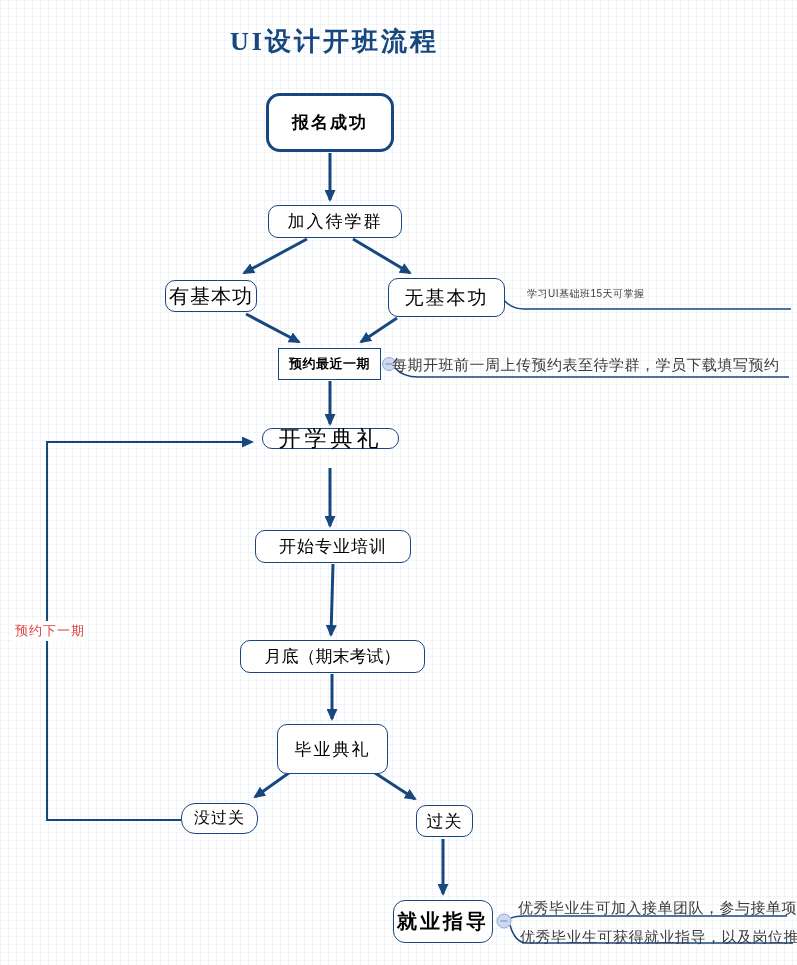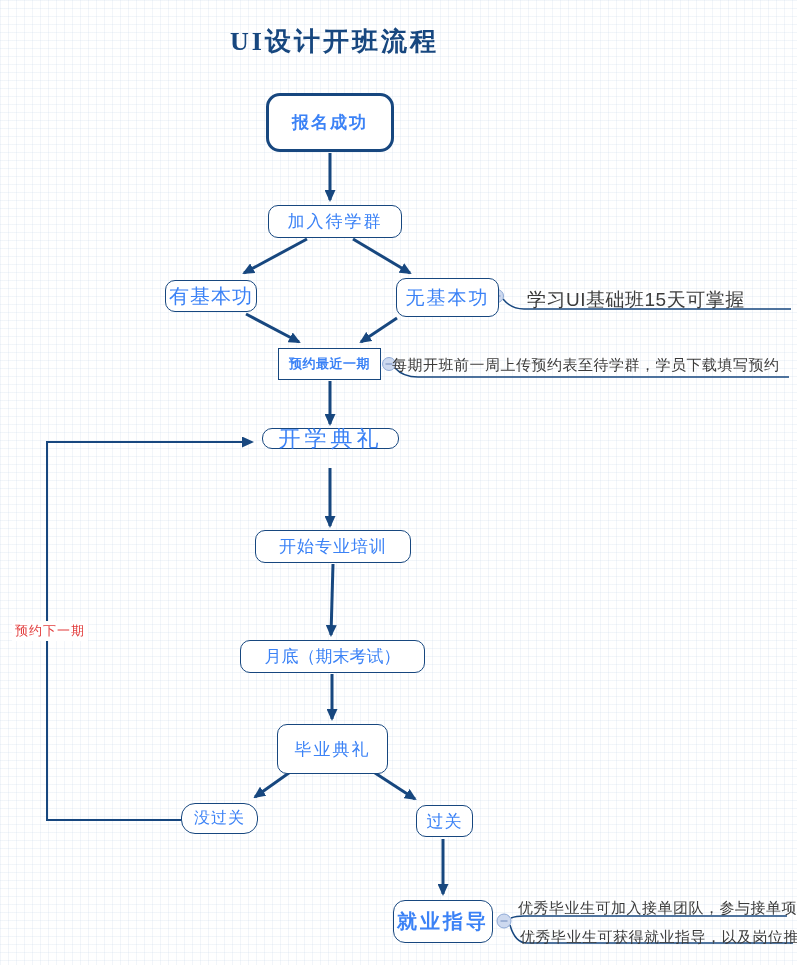--- a/index.html
+++ b/index.html
@@ -16,33 +16,33 @@
     font-family:"Liberation Sans", sans-serif;
   }
   svg.links{position:absolute;left:0;top:0;z-index:1;}
   .node{
     position:absolute;z-index:2;
     box-sizing:border-box;
     display:flex;align-items:center;justify-content:center;
     background:#ffffff;
     border:1.5px solid #17477f;
     border-radius:10px;
-    color:#3b82f6;
+    color:#000000;
     font-family:"Liberation Serif", serif;
     white-space:nowrap;
   }
   .node-signup{
     left:266px;top:93px;width:128px;height:59px;
     border-width:3px;border-radius:14px;
     font-family:"Liberation Sans", sans-serif;
     font-weight:bold;font-size:17px;letter-spacing:2px;
   }
   .node-join{left:268px;top:205px;width:134px;height:33px;font-size:17px;letter-spacing:2px;}
   .node-hasbasics{left:165px;top:280px;width:92px;height:32px;font-size:20px;letter-spacing:1px;}
-  .node-nobasics{left:388px;top:278px;width:103px;height:39px;font-size:19px;letter-spacing:2px;margin-left:8px;}
+  .node-nobasics{left:388px;top:278px;width:117px;height:39px;font-size:19px;letter-spacing:2px;}
   .node-reserve{
     left:278px;top:348px;width:103px;height:32px;
     border-radius:0;
     font-family:"Liberation Sans", sans-serif;
     font-weight:bold;font-size:13px;letter-spacing:0.5px;
   }
   .node-opening{left:262px;top:428px;width:137px;height:21px;font-size:22px;letter-spacing:4px;}
   .node-training{left:255px;top:530px;width:156px;height:33px;font-size:17px;letter-spacing:1px;}
   .node-exam{left:240px;top:640px;width:185px;height:33px;font-size:17px;letter-spacing:0px;}
   .node-graduation{left:277px;top:724px;width:111px;height:50px;font-size:17px;letter-spacing:2px;}
@@ -58,21 +58,21 @@
     font-family:"Liberation Serif", serif;
     font-weight:bold;font-size:26px;letter-spacing:3px;
     white-space:nowrap;
   }
   .note{
     position:absolute;z-index:2;
     color:#3b3b3b;font-size:15px;letter-spacing:0.5px;
     white-space:nowrap;
     font-family:"Liberation Sans", sans-serif;
   }
-  .note-nobasics{left:527px;top:287px;font-size:19px;}
+  .note-nobasics{left:527px;top:287px;font-size:10px;}
   .note-reserve{left:392px;top:356px;}
   .note-career-1{left:518px;top:899px;}
   .note-career-2{left:520px;top:928px;}
   .loop-label{
     position:absolute;left:12px;top:621px;z-index:3;
     color:#e23d3d;font-size:13px;letter-spacing:1px;
     background:#ffffff;padding:1px 3px;
     white-space:nowrap;
     font-family:"Liberation Sans", sans-serif;
   }

